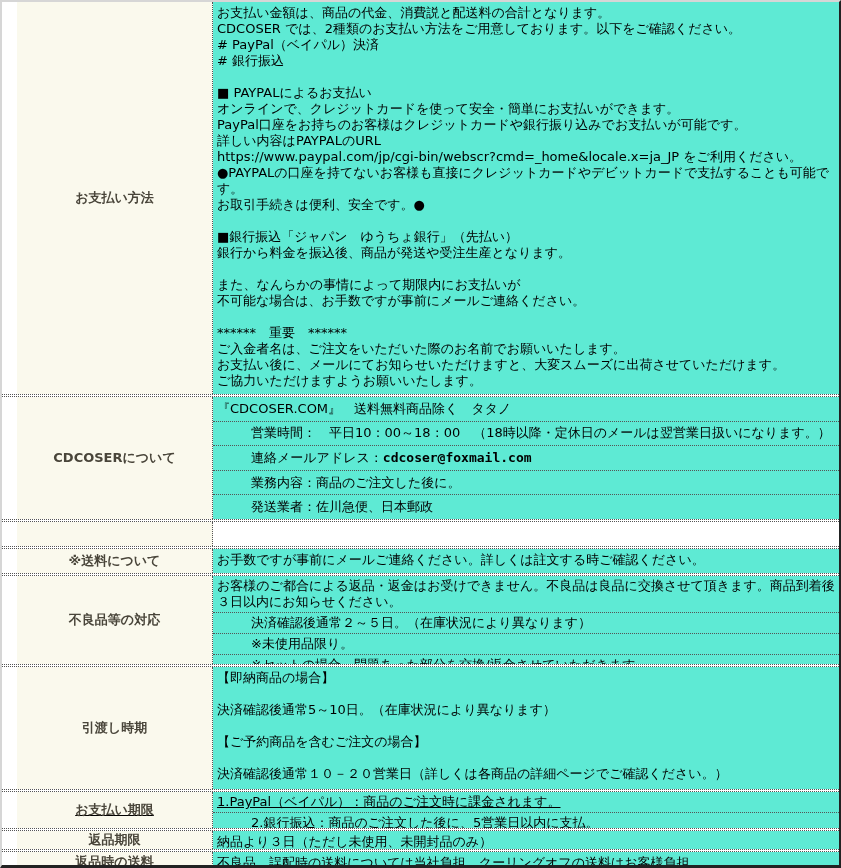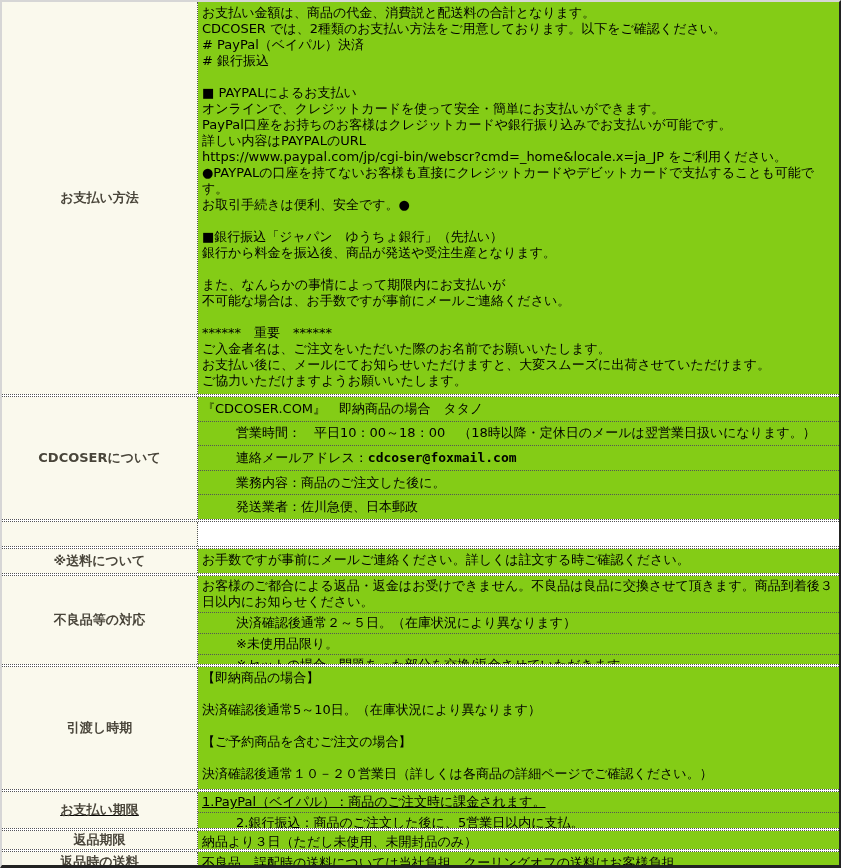--- a/index.html
+++ b/index.html
@@ -27,25 +27,26 @@
     background:#faf9ed;
     border-right:1px dotted #555;
     display:flex;
     align-items:center;
     justify-content:center;
     text-align:center;
     font-weight:bold;
     color:#49453a;
     padding:2px 4px;
     overflow:hidden;
+    margin-left:15px;
   }
   .content-cell {
     flex:1 1 auto;
     box-sizing:border-box;
-    background:#84cc16;
+    background:#5eead4;
     overflow:hidden;
     display:flex;
     flex-direction:column;
   }
   .text-block {
     padding:3px 4px;
     white-space:pre-wrap;
     word-break:break-all;
   }
   .center-v { justify-content:flex-start; }
@@ -112,21 +113,21 @@
 お支払い後に、メールにてお知らせいただけますと、大変スムーズに出荷させていただけます。
 ご協力いただけますようお願いいたします。</div>
     </div>
   </div>
 
   <div class="major-sep"></div>
 
   <div class="row h-about">
     <div class="label-cell">CDCOSERについて</div>
     <div class="content-cell">
-      <div class="sub-row">『CDCOSER.COM』　即納商品の場合　タタノ</div>
+      <div class="sub-row">『CDCOSER.COM』　送料無料商品除く　タタノ</div>
       <div class="sub-row">営業時間：　平日10：00～18：00　（18時以降・定休日のメールは翌営業日扱いになります。）</div>
       <div class="sub-row">
         <span>連絡メールアドレス：</span>
         <span class="bold-email">cdcoser@foxmail.com</span>
       </div>
       <div class="sub-row">業務内容：商品のご注文した後に。</div>
       <div class="sub-row">発送業者：佐川急便、日本郵政</div>
     </div>
   </div>
 

